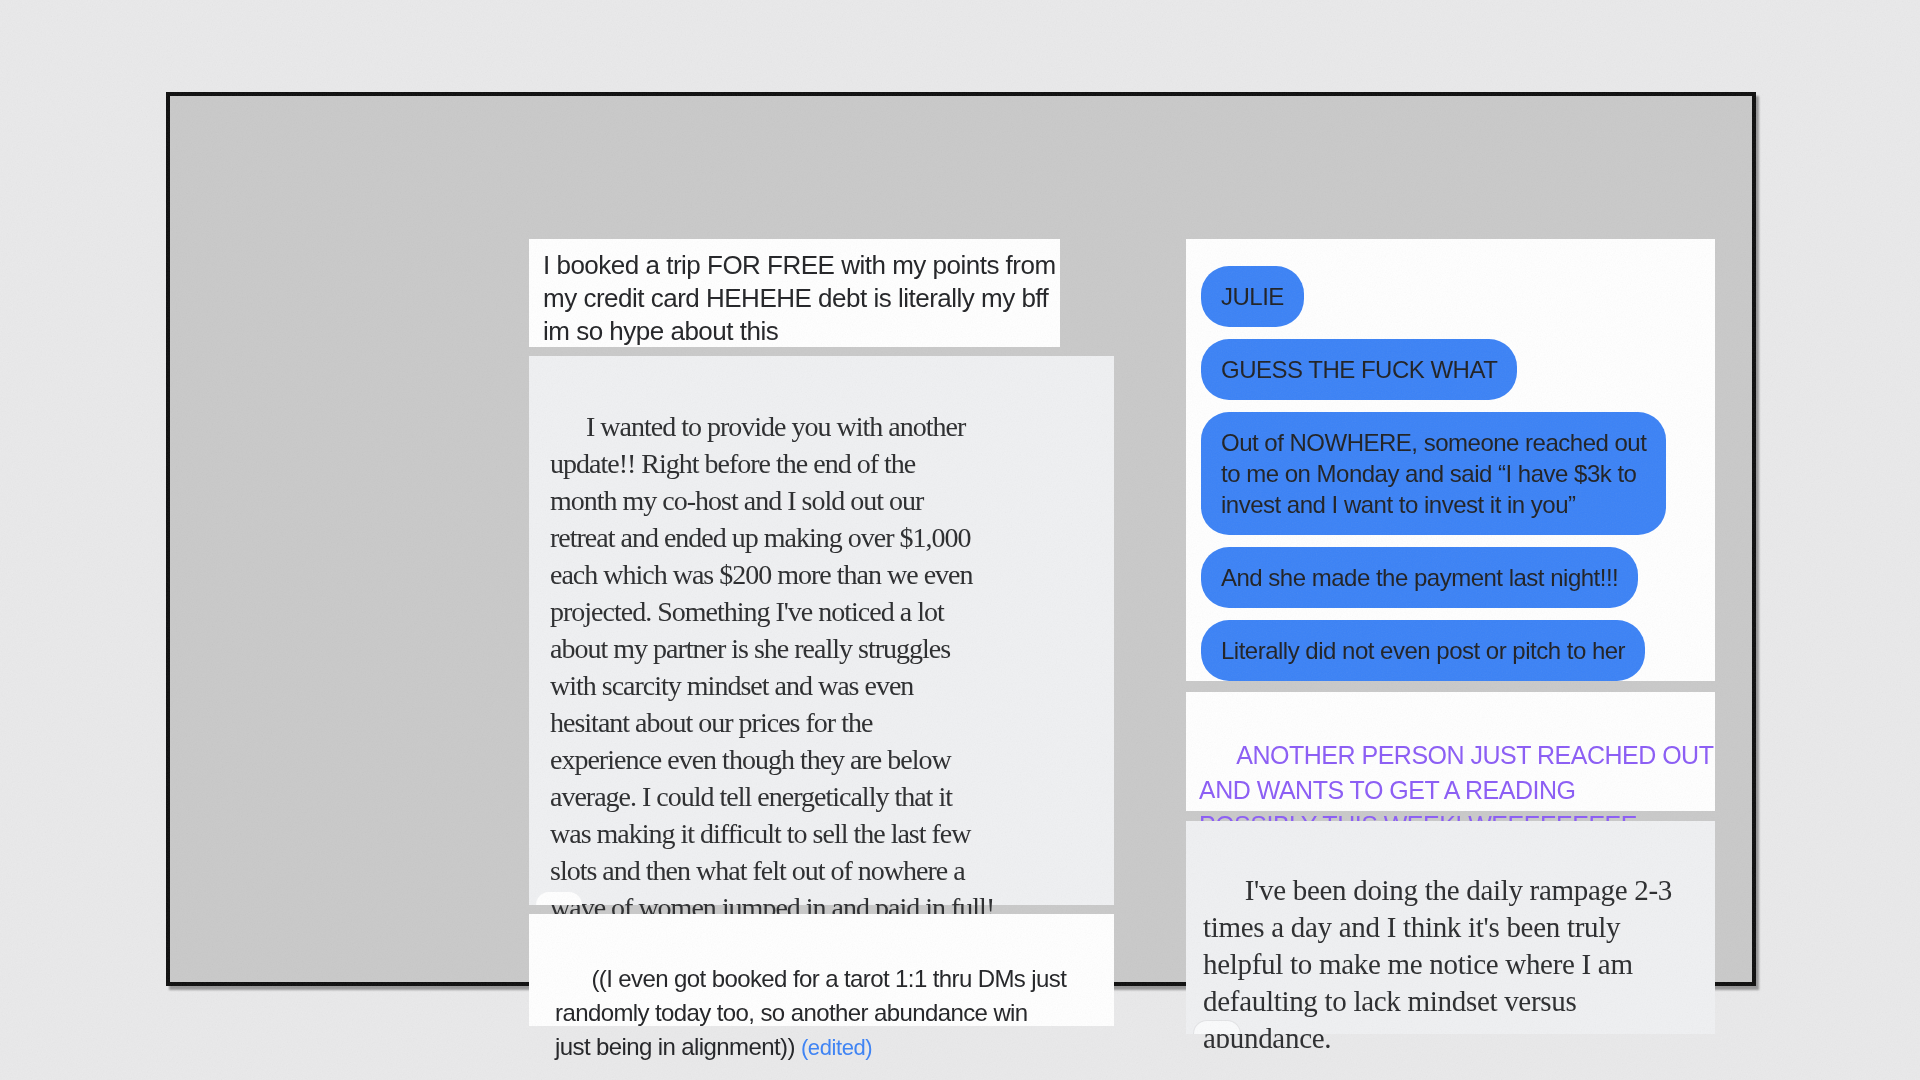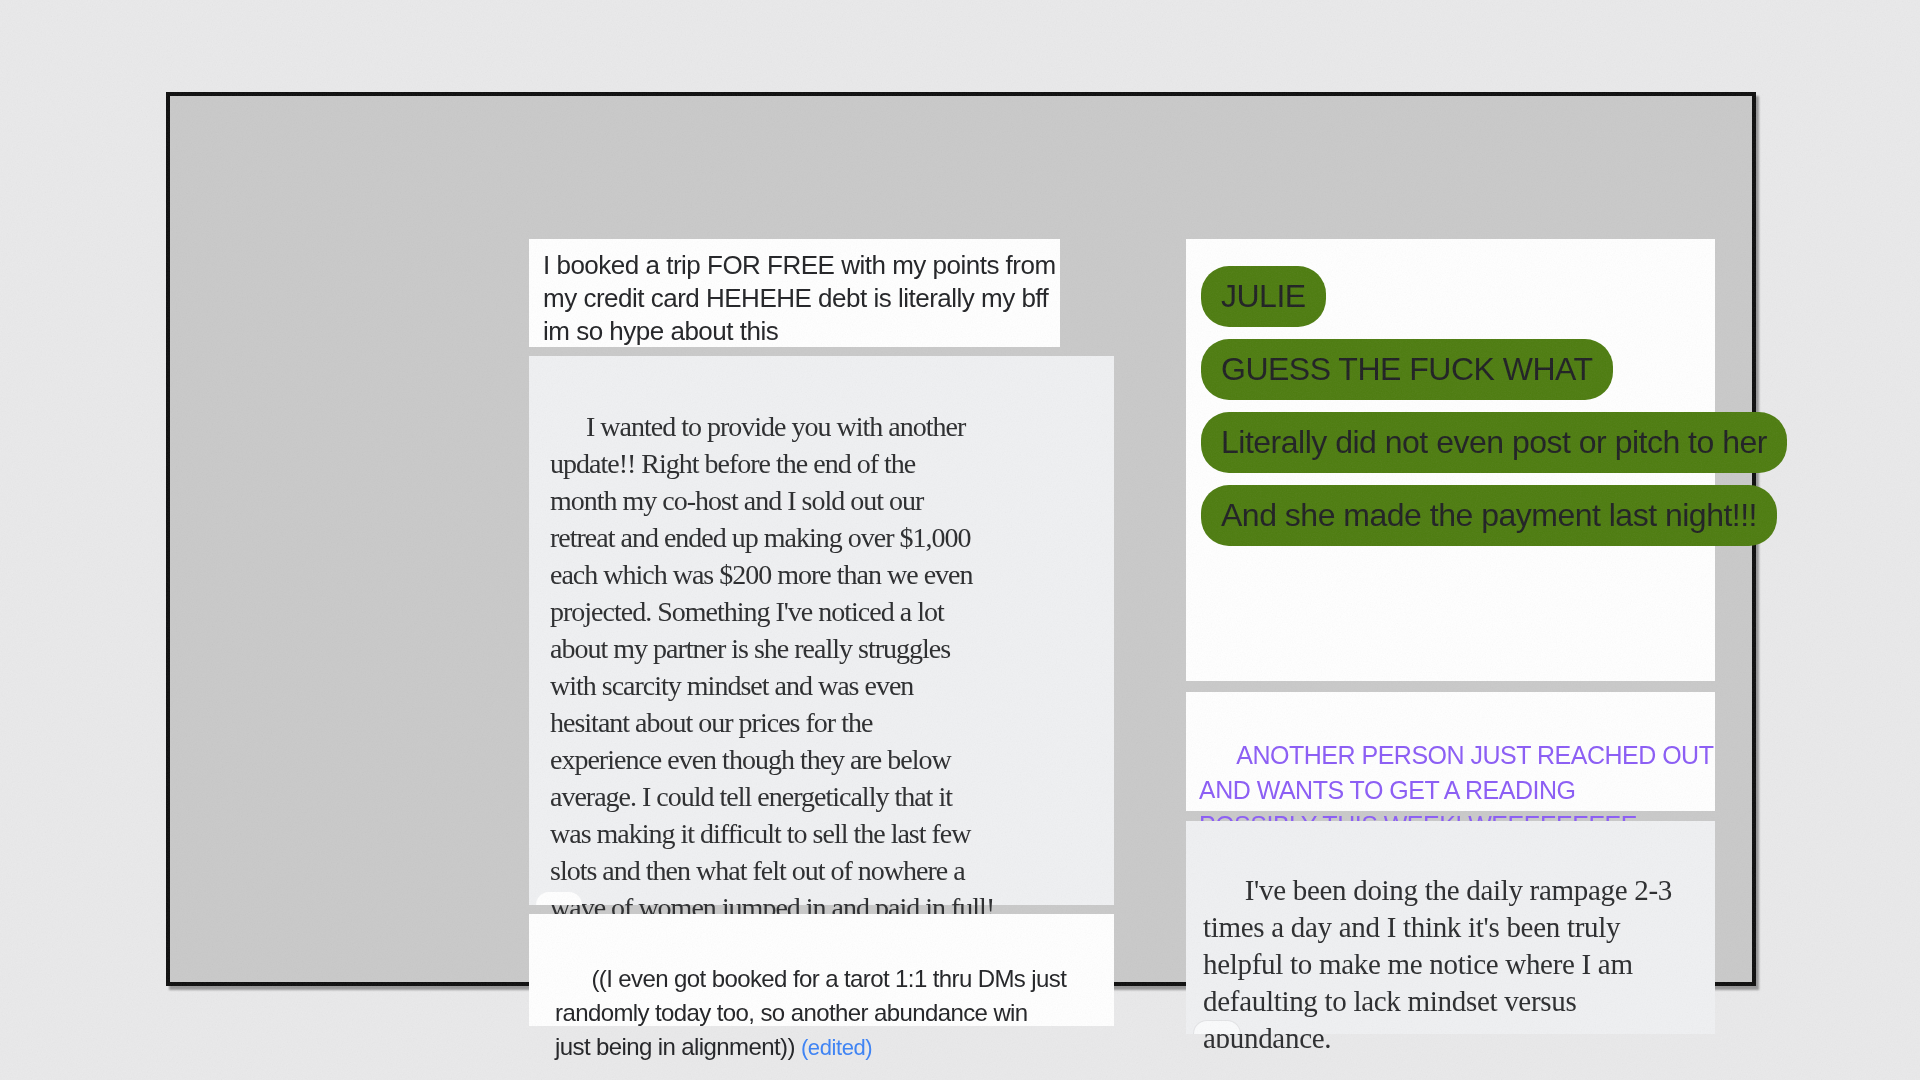--- a/index.html
+++ b/index.html
@@ -55,25 +55,25 @@
   }
 
   
   .chat-card {
     left: 1016px; top: 143px; width: 529px; height: 442px;
     padding: 27px 0 0 15px; box-sizing: border-box;
     white-space: normal;
   }
   .bubble {
     display: inline-block;
-    background: #4d7c0f;
+    background: #3b82f6;
     border-radius: 28px;
     padding: 15px 20px;
     margin: 0 0 12px 0;
-    font-size: 32px; line-height: 31px; letter-spacing: -0.5px;
+    font-size: 24px; line-height: 31px; letter-spacing: -0.5px;
     color: #1f2023;
     white-space: pre;
   }
   .bubble-wrap { display: block; }
 
   .msg-reading {
     left: 1016px; top: 596px; width: 529px; height: 119px;
     font-size: 25px; line-height: 35px; letter-spacing: -0.5px;
     padding: 11px 0 0 13px; box-sizing: border-box;
     color: #8b5cf6;
@@ -135,22 +135,25 @@
 
     <div class="card white msg-tarot">
       <span>((I even got booked for a tarot 1:1 thru DMs just
 randomly today too, so another abundance win
 just being in alignment)) </span><span class="edited">(edited)</span>
     </div>
 
     <div class="card white chat-card">
       <span class="bubble-wrap"><span class="bubble">JULIE</span></span>
       <span class="bubble-wrap"><span class="bubble">GUESS THE FUCK WHAT</span></span>
+      <span class="bubble-wrap"><span class="bubble">Out of NOWHERE, someone reached out
+to me on Monday and said “I have $3k to
+invest and I want to invest it in you”</span></span>
+      <span class="bubble-wrap"><span class="bubble">And she made the payment last night!!!</span></span>
       <span class="bubble-wrap"><span class="bubble">Literally did not even post or pitch to her</span></span>
-      <span class="bubble-wrap"><span class="bubble">And she made the payment last night!!!</span></span>
     </div>
 
     <div class="card white msg-reading">
       <span>ANOTHER PERSON JUST REACHED OUT
 AND WANTS TO GET A READING
 POSSIBLY THIS WEEK! WEEEEEEEEE</span>
       <span class="remnant"></span>
     </div>
 
     <div class="card lgray msg-rampage">

